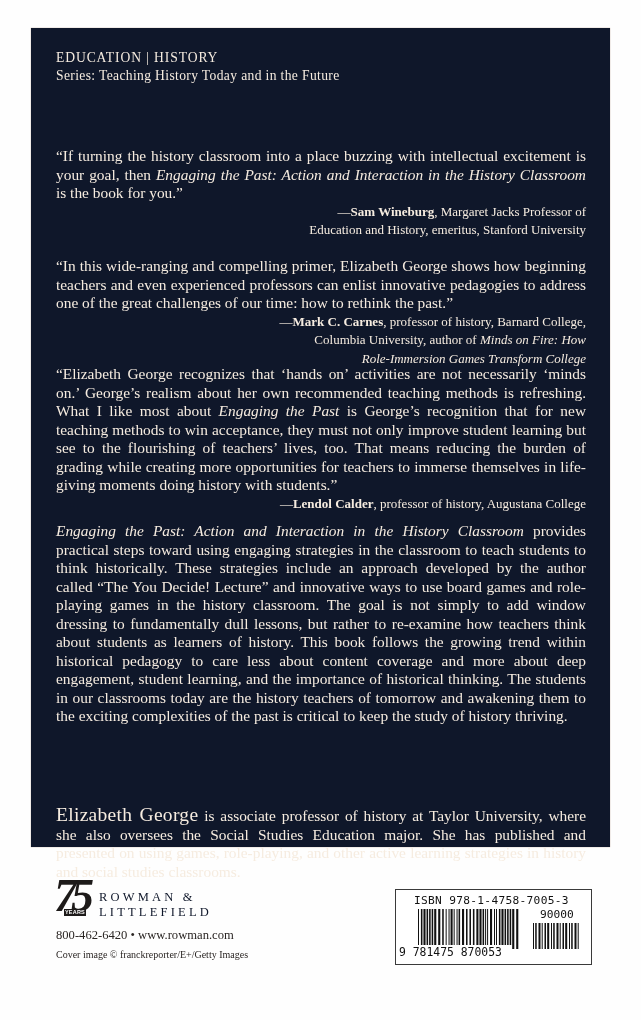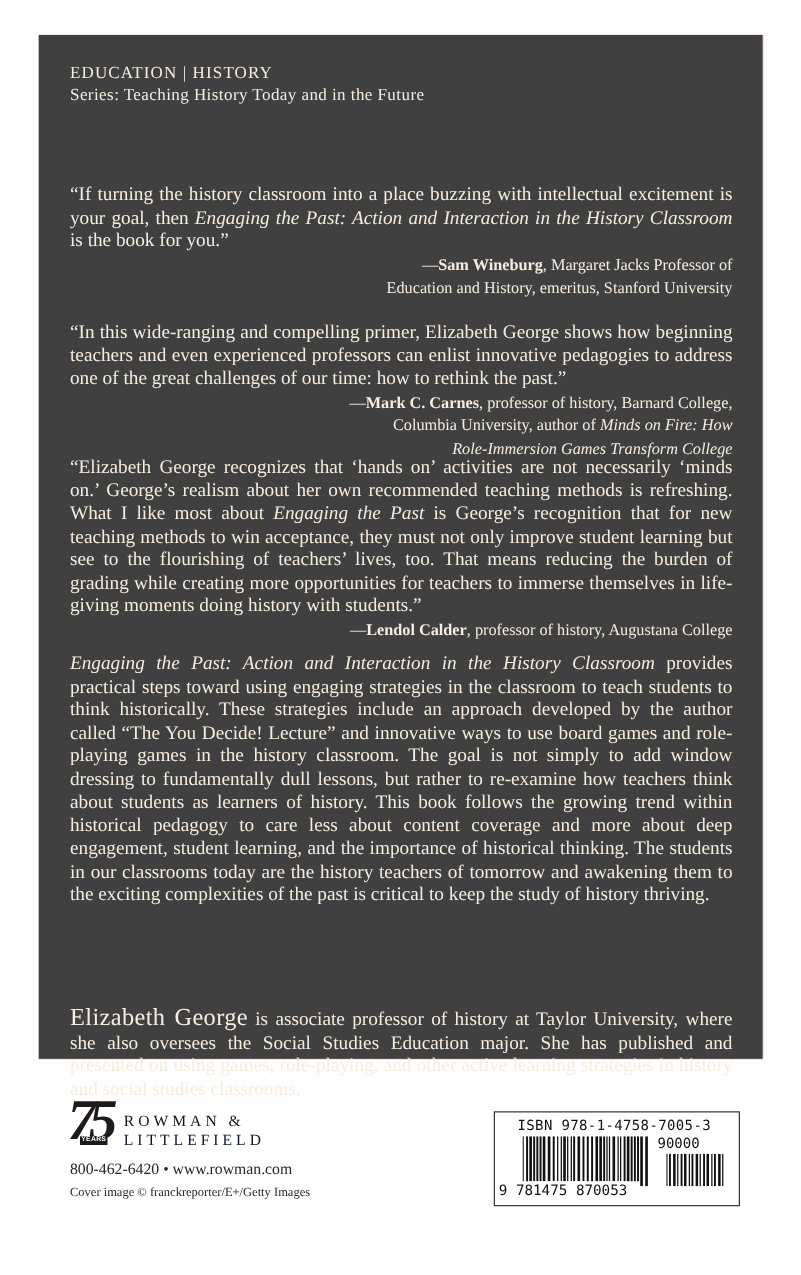--- a/index.html
+++ b/index.html
@@ -13,21 +13,21 @@
     position: relative;
     overflow: hidden;
     font-family: "Liberation Serif", "DejaVu Serif", serif;
   }
   .panel {
     position: absolute;
     left: 31px;
     top: 28px;
     width: 579px;
     height: 819px;
-    background: #404040;
+    background: #0f172a;
     box-shadow: 0 0 1px rgba(120,70,40,0.6);
   }
   .panel-inner {
     position: absolute;
     left: 25px;
     top: 21px;
     width: 530px;
     color: #f6ece0;
   }
   .header-line {
@@ -144,21 +144,21 @@
     left: 18px;
     top: 4px;
     font-family: "DejaVu Sans Mono", "Liberation Mono", monospace;
     font-size: 11.2px;
     letter-spacing: 0.3px;
     color: #111;
     white-space: nowrap;
   }
   .price-label {
     position: absolute;
-    left: 130px;
+    left: 144px;
     top: 18px;
     font-family: "DejaVu Sans Mono", "Liberation Mono", monospace;
     font-size: 11.2px;
     color: #111;
   }
   .bars-main {
     position: absolute;
     left: 22px;
     top: 19px;
     width: 104px;

